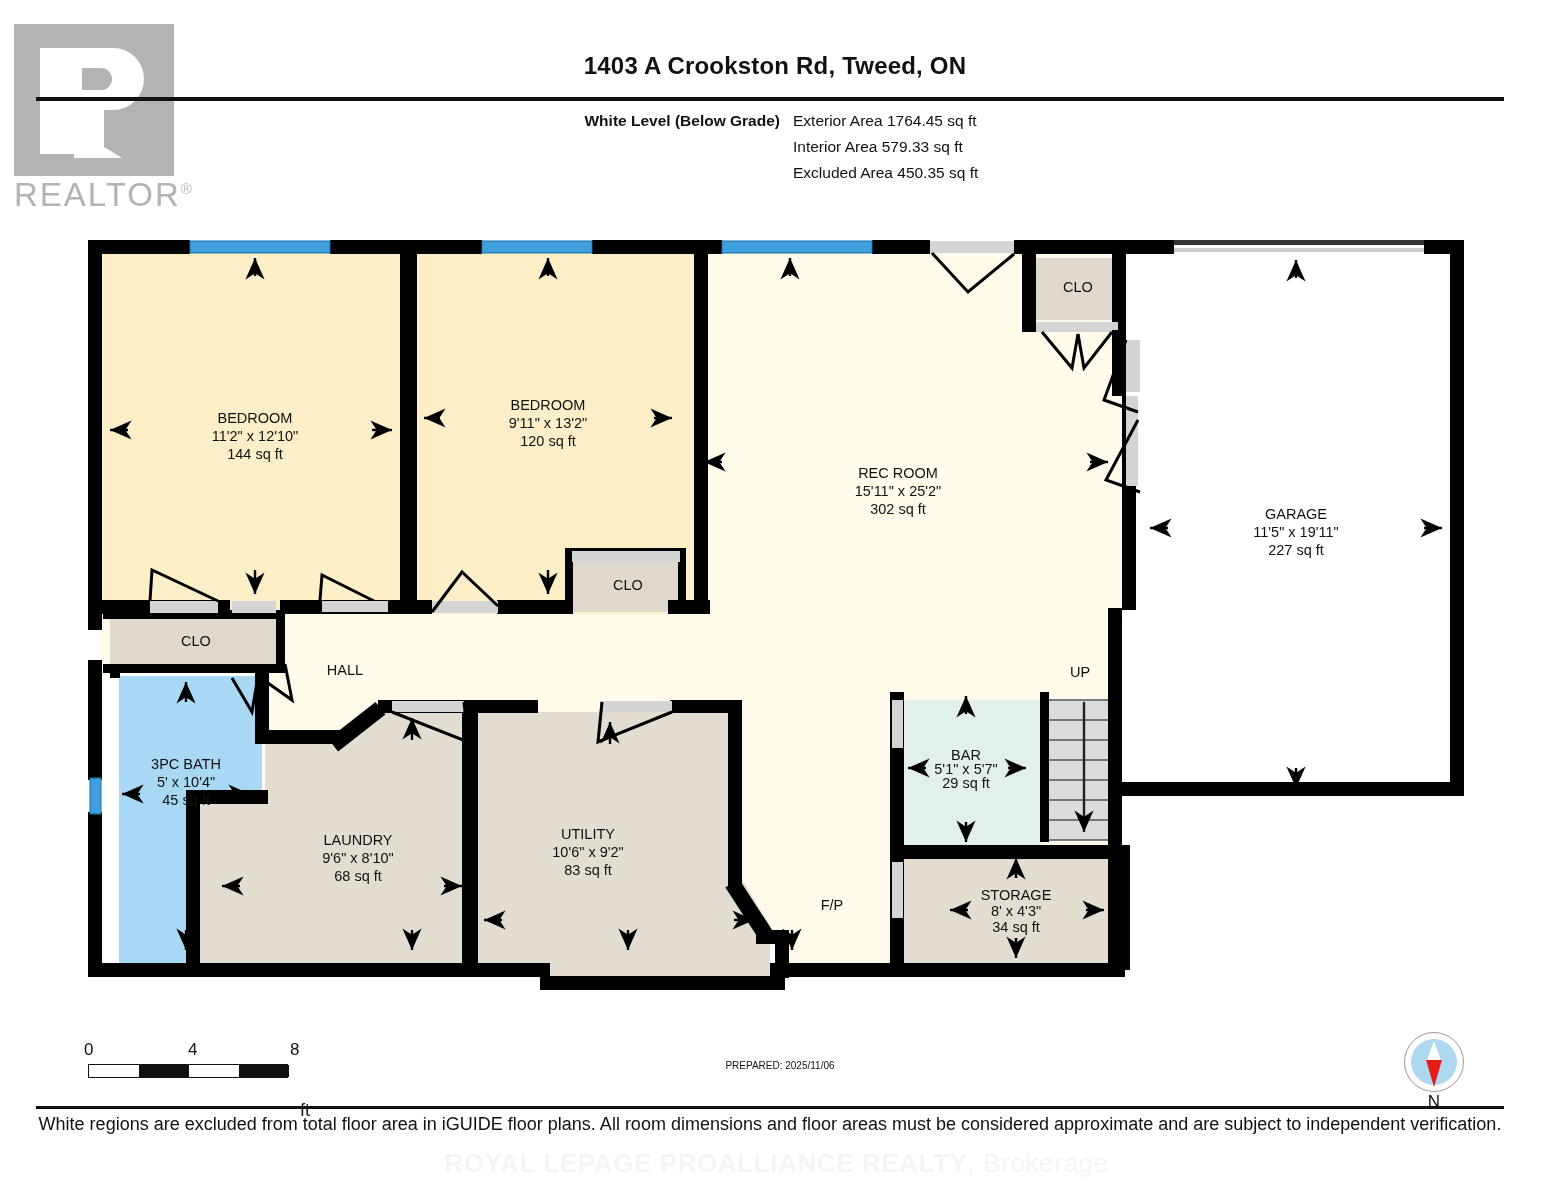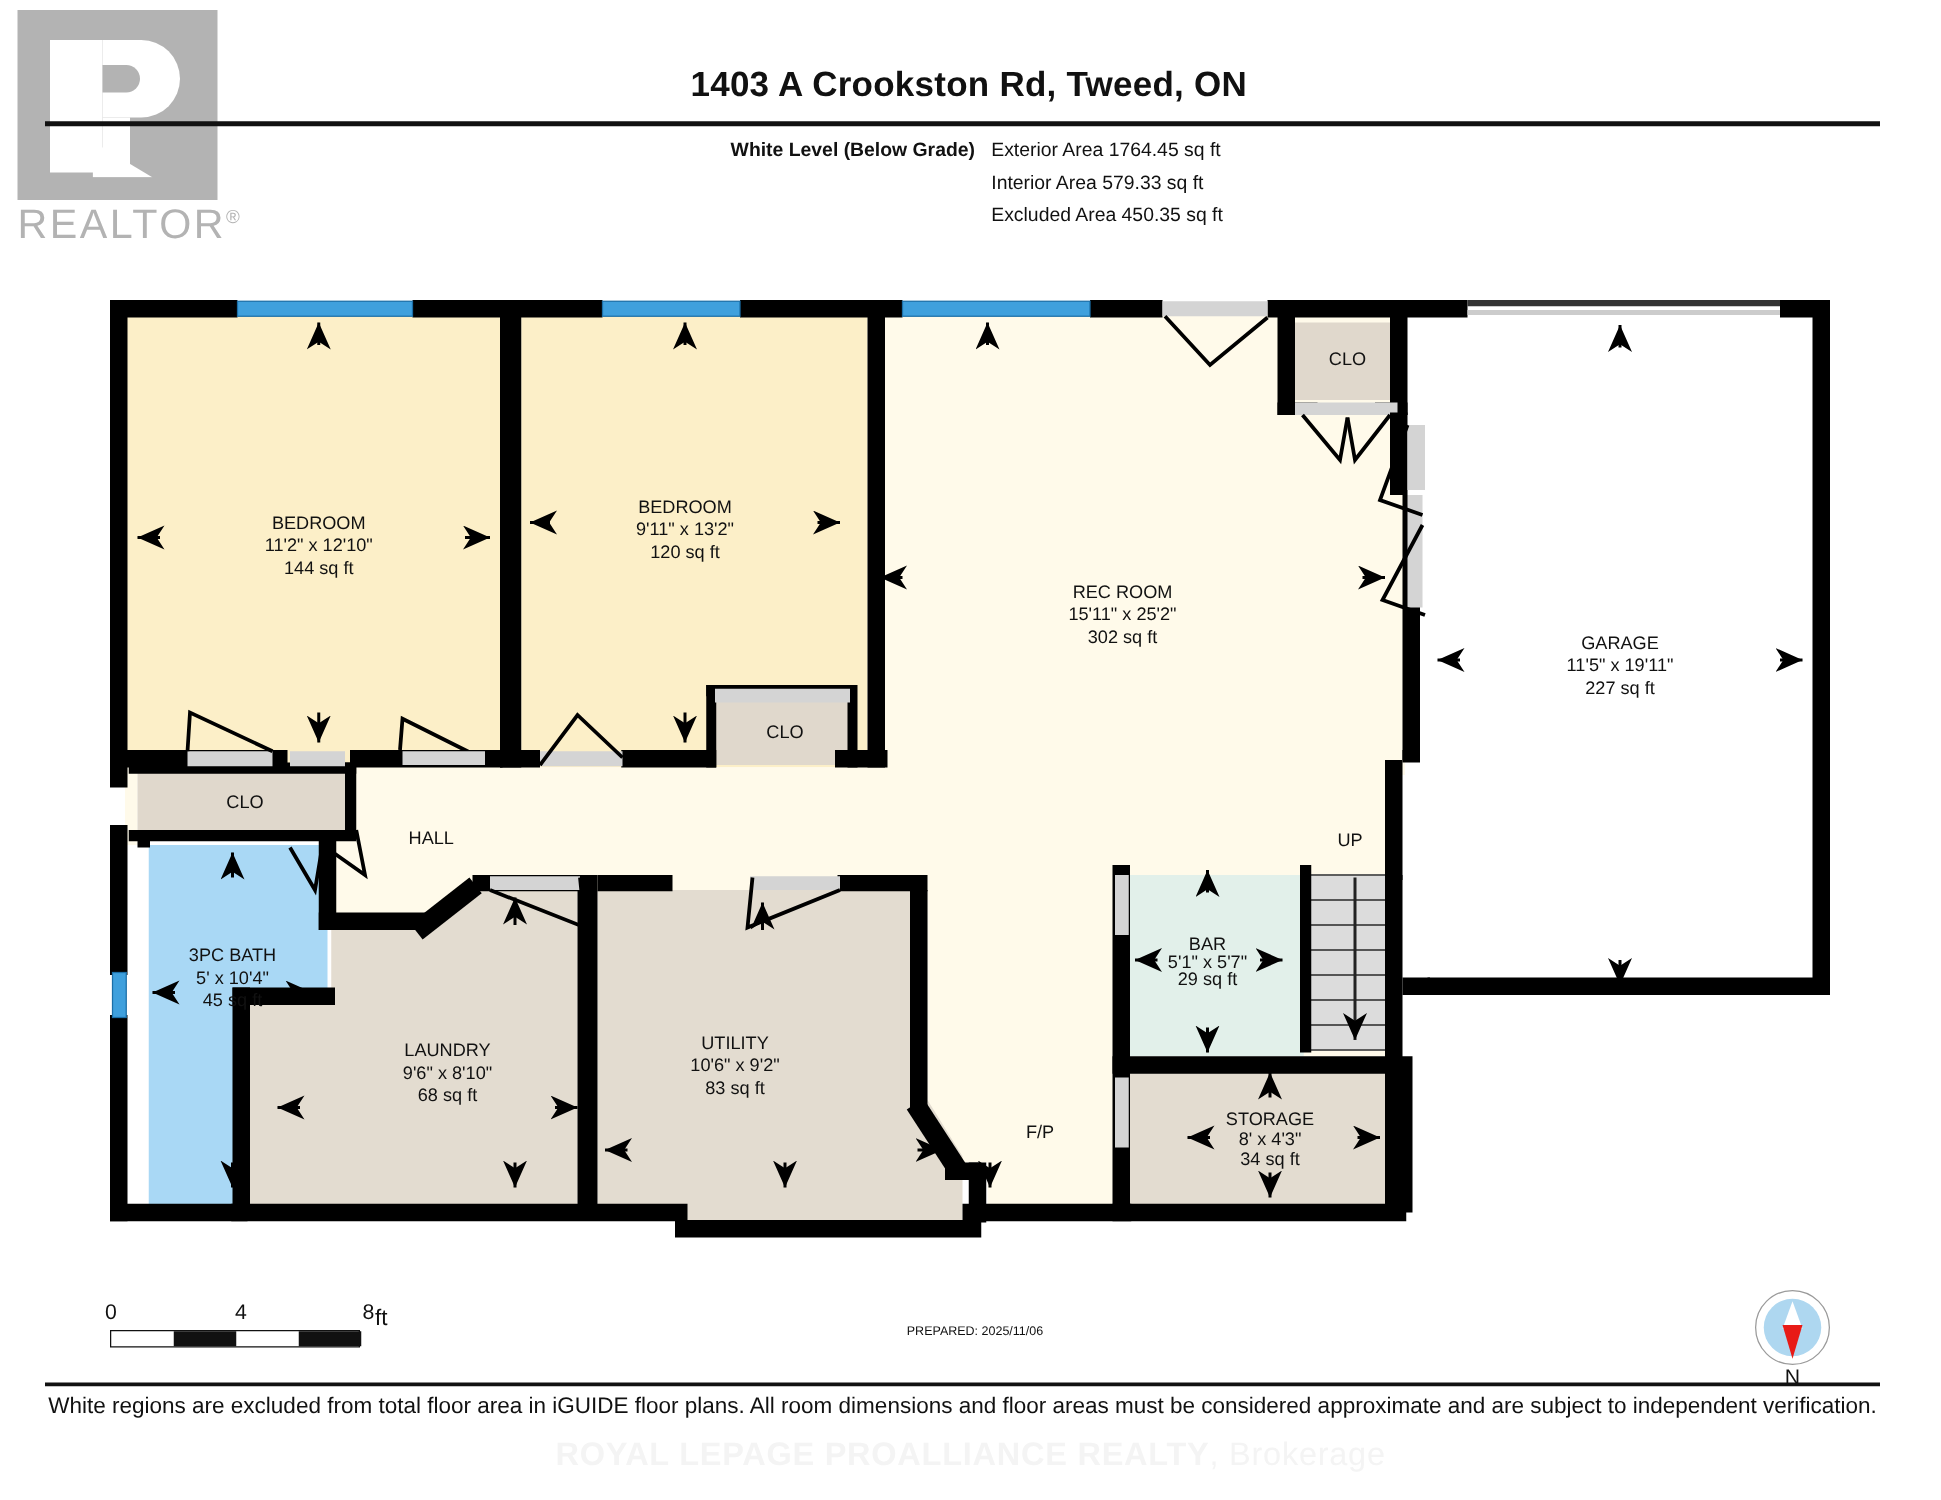--- a/index.html
+++ b/index.html
@@ -2,53 +2,53 @@
 <html><head>
 <meta charset="utf-8">
 <style>
   html,body{margin:0;padding:0;background:#ffffff;}
   body{
     width:1553px;height:1200px;position:relative;overflow:hidden;
     font-family:"Liberation Sans","DejaVu Sans",sans-serif;
     color:#111111;
   }
   
-  #realtor-logo{position:absolute;left:14px;top:8px;width:190px;height:200px;}
+  #realtor-logo{position:absolute;left:14px;top:24px;width:190px;height:200px;}
   #realtor-logo .rbox{position:absolute;left:0;top:0;width:160px;height:152px;background:#b3b3b3;}
   #realtor-logo .rstem{position:absolute;left:26px;top:24px;width:42px;height:106px;background:#ffffff;}
   #realtor-logo .rbowl{position:absolute;left:68px;top:24px;width:62px;height:62px;background:#ffffff;border-radius:0 31px 31px 0;}
   #realtor-logo .rbowlin{position:absolute;left:68px;top:44px;width:30px;height:22px;background:#b3b3b3;border-radius:0 11px 11px 0;}
   #realtor-logo .rleg{position:absolute;left:60px;top:58px;width:86px;height:76px;background:#ffffff;
       clip-path:polygon(0 100%,0 62%,56% 100%);}
   #realtor-logo .rgap{position:absolute;left:68px;top:86px;width:22px;height:44px;background:#ffffff;}
   #realtor-logo .rword{position:absolute;left:0;top:152px;width:190px;
       font-size:33px;letter-spacing:2px;color:#b3b3b3;font-family:"Liberation Sans",sans-serif;}
   #realtor-logo .rreg{font-size:15px;vertical-align:super;}
   #logo-rule{position:absolute;left:36px;top:97px;width:1468px;height:4px;background:#111;}
 
   #plan-title{position:absolute;left:240px;top:52px;width:1070px;text-align:center;
-      font-size:28px;font-weight:bold;letter-spacing:.2px;}
+      font-size:24px;font-weight:bold;letter-spacing:.2px;}
 
   #level-block{position:absolute;left:560px;top:108px;width:760px;font-size:15.5px;line-height:26px;}
   #level-block .lvl{position:absolute;left:0;top:0;width:220px;text-align:right;font-weight:bold;}
   #level-block .areas{position:absolute;left:233px;top:0;}
 
   
   #floorplan{position:absolute;left:0;top:0;width:1553px;height:1200px;}
 
   
   #scalebar{position:absolute;left:88px;top:1064px;width:200px;height:14px;border:1.5px solid #111;box-sizing:border-box;background:#fff;}
   #scalebar i{position:absolute;top:0;height:100%;background:#111;display:block;}
   #scalebar i.s1{left:50px;width:50px;}
   #scalebar i.s2{left:150px;width:50px;}
   .sc-num{position:absolute;font-size:17px;color:#111;}
   #sc0{left:84px;top:1040px;}
   #sc4{left:188px;top:1040px;}
   #sc8{left:290px;top:1040px;}
-  #scft{left:300px;top:1044px;font-size:18px;}
+  #scft{left:300px;top:1100px;font-size:18px;}
 
   #prepared{position:absolute;left:600px;top:1060px;width:360px;text-align:center;font-size:10px;}
 
   #footer-rule{position:absolute;left:36px;top:1106px;width:1468px;height:3px;background:#111;}
   #disclaimer{position:absolute;left:36px;top:1114px;width:1468px;text-align:center;font-size:18px;color:#111;}
 
   #compass{position:absolute;left:1404px;top:1032px;width:64px;height:64px;}
   #compass .ring{position:absolute;left:0;top:0;width:60px;height:60px;border:1.5px solid #9a9a9a;border-radius:50%;background:#fff;box-sizing:border-box;}
   #compass .disc{position:absolute;left:7px;top:7px;width:46px;height:46px;border-radius:50%;background:#aed7f0;}
   #compass .nup{position:absolute;left:22px;top:9px;width:0;height:0;border-left:8px solid transparent;border-right:8px solid transparent;border-bottom:22px solid #ffffff;}

